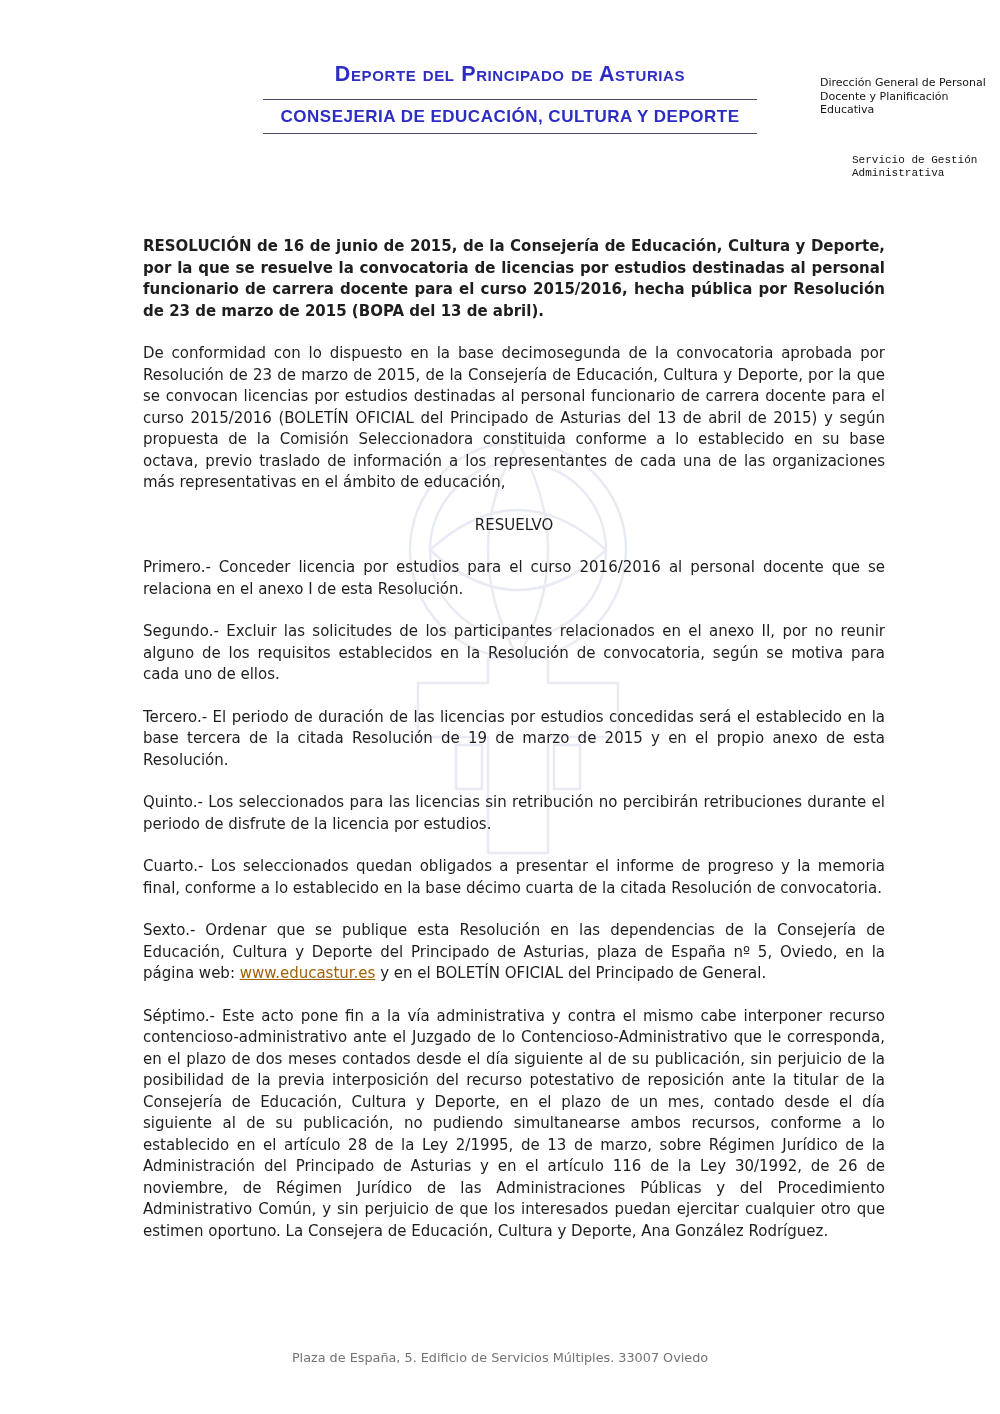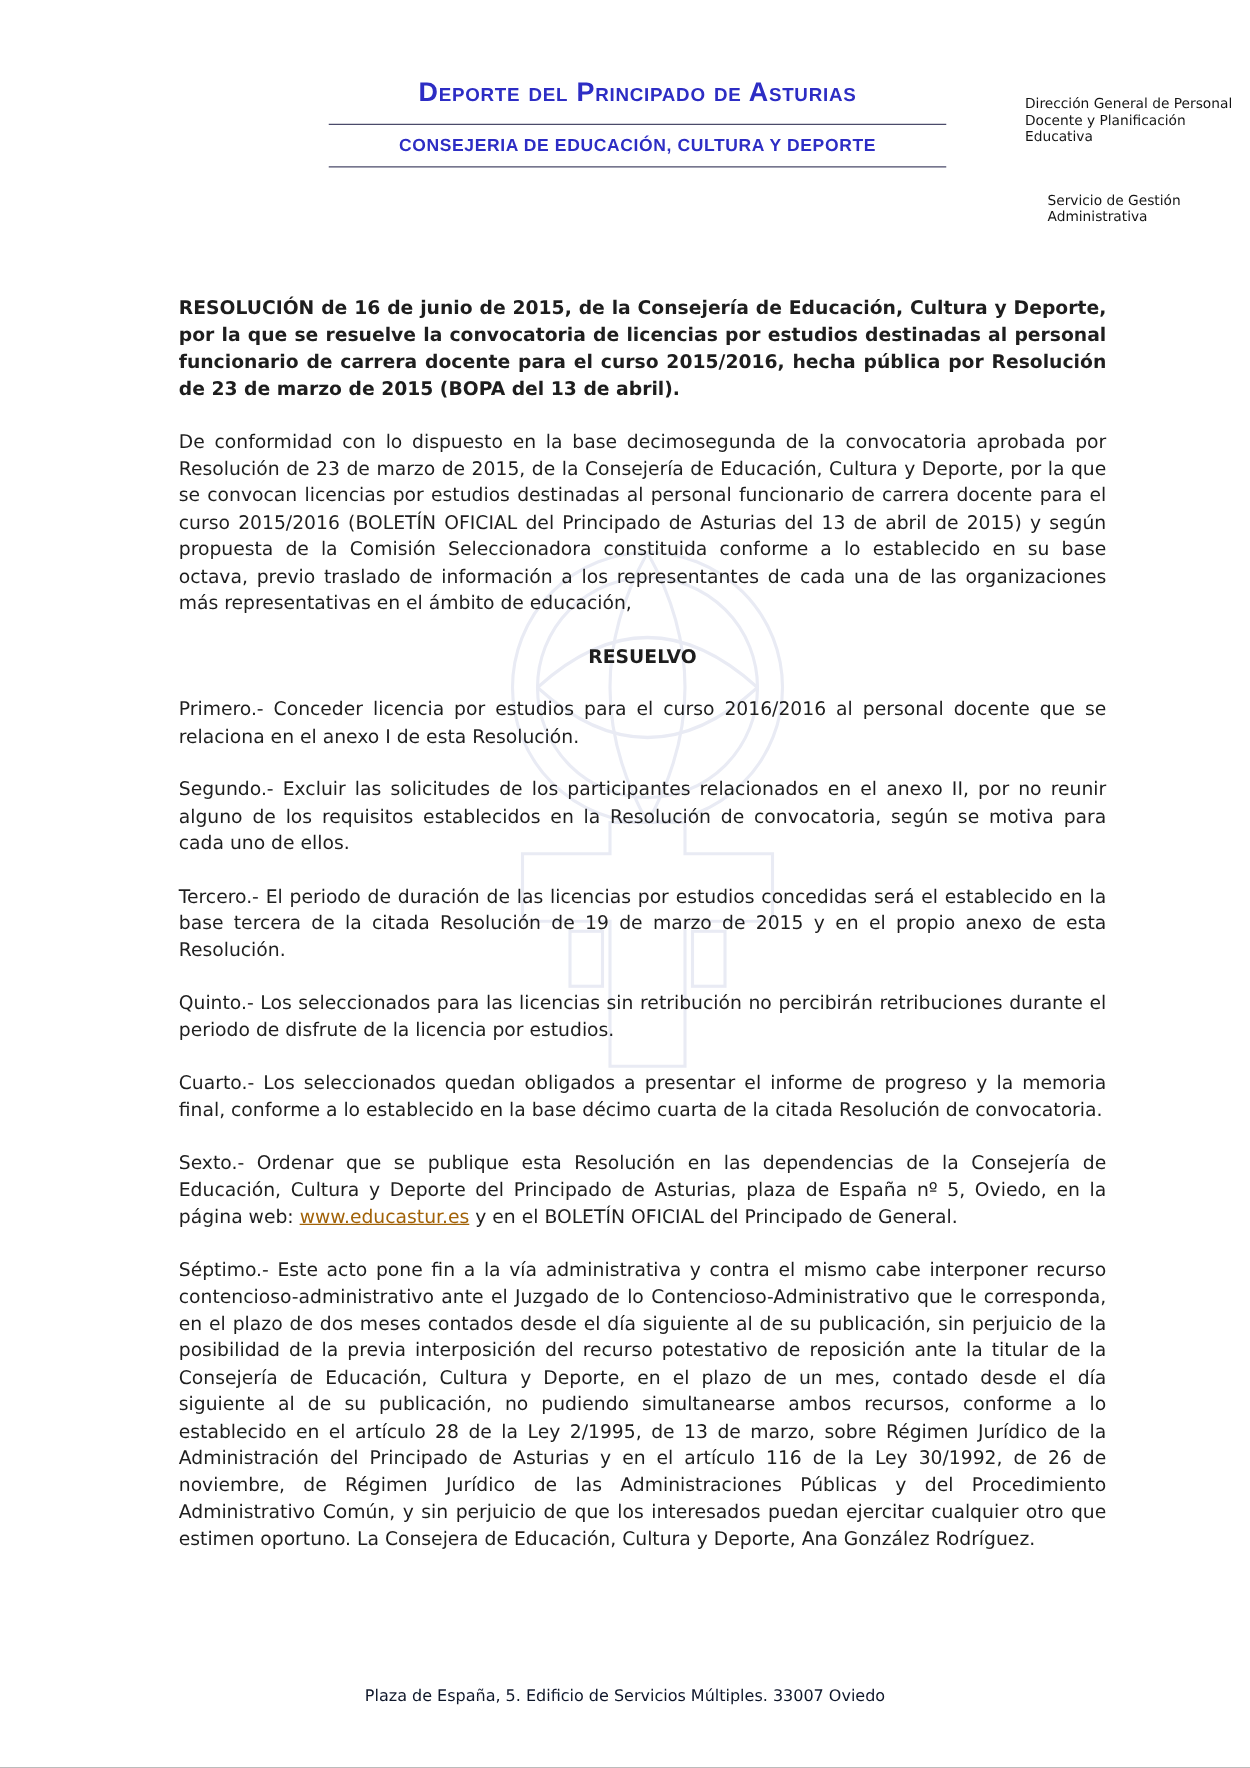--- a/index.html
+++ b/index.html
@@ -21,51 +21,51 @@
     font-family:"Liberation Sans", sans-serif;
     font-variant:small-caps;
     font-size:21.5px; font-weight:600; letter-spacing:0.6px;
     line-height:24px; margin-bottom:13px;
   }
   .hrule {
     border:none; border-top:1px solid #4a4a6a; height:0; margin:0;
   }
   .dept-title {
     font-family:"Liberation Sans", sans-serif;
-    font-size:14px; font-weight:600; letter-spacing:0.5px;
+    font-size:17px; font-weight:600; letter-spacing:0.5px;
     line-height:15px; margin:9px 0 9px 0;
   }
   .header-right {
     position:absolute; left:820px; top:76px; width:172px;
     font-size:11px; line-height:13.5px; color:#141414;
   }
-  .header-right .svc { margin-top:37px; margin-left:18px; }
+  .header-right .svc { margin-top:37px; margin-left:32px;font-family:Liberation Mono, monospace; }
 
   
   .watermark {
     position:absolute; left:360px; top:415px; width:310px; height:480px;
     z-index:0; pointer-events:none;
   }
 
   
   .doc-body {
     position:absolute; left:143px; top:236px; width:742px;
     font-size:15px; line-height:21.5px; color:#1e1e1e;
     text-align:justify; z-index:1;
   }
   .doc-body p { margin:0 0 21px 0; }
   .doc-title { font-weight:bold; }
-  .resuelvo { text-align:center; font-weight:bold; }
+  .resuelvo { text-align:center; font-weight:normal; }
   .doc-link { color:#a16207; text-decoration:underline; cursor:pointer; }
 
   
   .footer {
     position:absolute; left:0; top:1350px; width:1000px;
     text-align:center; font-size:12.8px; line-height:16px;
-    color:#0f172a; z-index:1;
+    color:#737373; z-index:1;
   }
 </style>
 </head>
 <body>
 
 <div class="page">
 
   <svg class="watermark" viewBox="0 0 310 480" fill="none" stroke="#e9ebf4" stroke-width="2.5">
     <circle cx="158" cy="135" r="108"></circle>
     <circle cx="158" cy="135" r="88"></circle>

